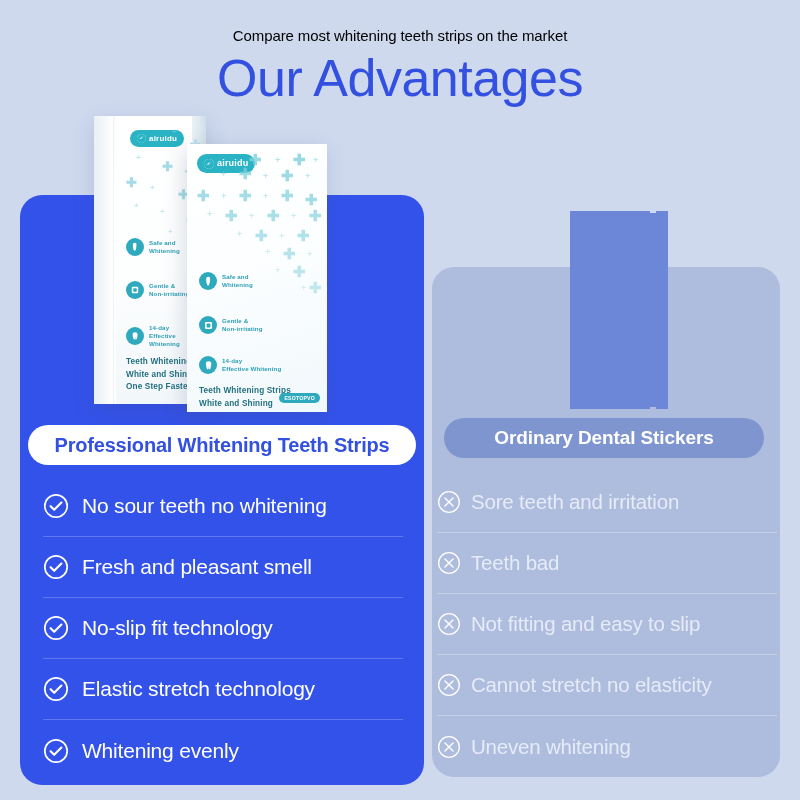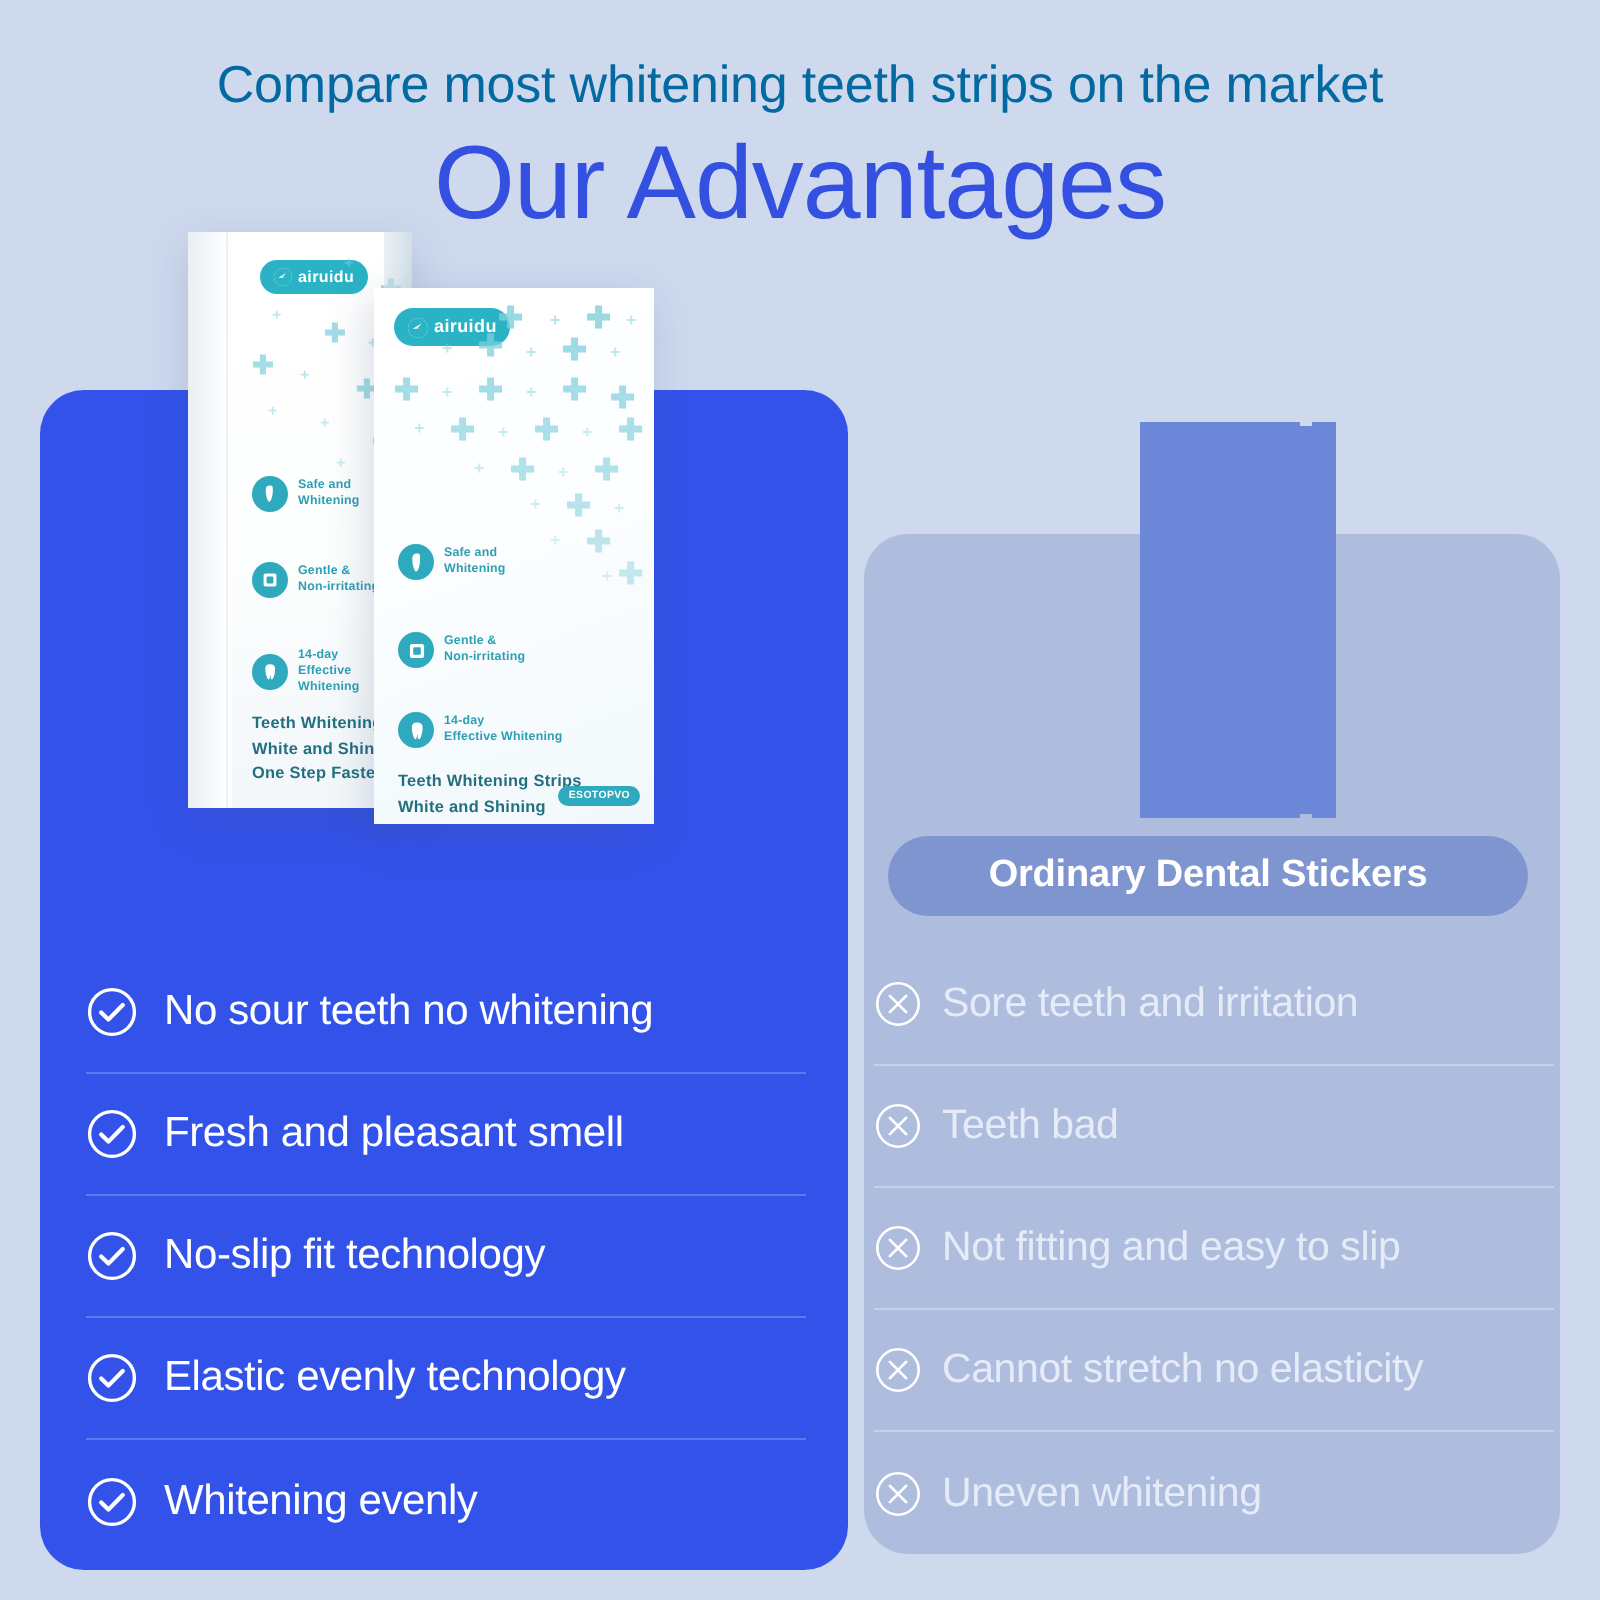--- a/index.html
+++ b/index.html
@@ -26,22 +26,22 @@
 
   
   .header {
     position: absolute;
     top: 0; left: 0;
     width: 800px;
     text-align: center;
     z-index: 30;
   }
   .header-sub {
-    font-size: 26px;
-    color: #0369a1;
+    font-size: 15px;
+    color: #000000;
     letter-spacing: -0.1px;
     padding-top: 27px;
     font-weight: 400;
     white-space: nowrap;
   }
   .header-title {
     font-size: 52px;
     font-weight: normal;
     color: #3350e0;
     letter-spacing: -0.5px;
@@ -456,20 +456,21 @@
             </svg>
         </span>
         <span class="feat-tx">14-day<br>Effective Whitening</span>
       </div>
 
       <div class="box-title" style="left:12px;top:241px;">Teeth Whitening Strips<br>White and Shining<br>One Step Faster</div>
       <div class="box-badge" style="right:7px;bottom:9px;">ESOTOPVO</div>
     </div>
   </div>
 
+  <div class="pill pill-pro">Professional Whitening Teeth Strips</div>
   <div class="pill pill-ord">Ordinary Dental Stickers</div>
 
   <div class="list list-pro">
     <div class="row">
       <span class="ico">
         <svg width="26" height="26" viewBox="0 0 26 26">
             <circle cx="13" cy="13" r="11.2" fill="none" stroke="#ffffff" stroke-width="1.7"></circle>
             <path d="M7.6 13.2 L11.2 16.8 L18.4 9.5" fill="none" stroke="#ffffff" stroke-width="2.1" stroke-linecap="round" stroke-linejoin="round"></path>
           </svg>
       </span>
@@ -493,21 +494,21 @@
       </span>
       <span class="row-txt">No-slip fit technology</span>
     </div>
     <div class="row">
       <span class="ico">
         <svg width="26" height="26" viewBox="0 0 26 26">
             <circle cx="13" cy="13" r="11.2" fill="none" stroke="#ffffff" stroke-width="1.7"></circle>
             <path d="M7.6 13.2 L11.2 16.8 L18.4 9.5" fill="none" stroke="#ffffff" stroke-width="2.1" stroke-linecap="round" stroke-linejoin="round"></path>
           </svg>
       </span>
-      <span class="row-txt">Elastic evenly technology</span>
+      <span class="row-txt">Elastic stretch technology</span>
     </div>
     <div class="row">
       <span class="ico">
         <svg width="26" height="26" viewBox="0 0 26 26">
             <circle cx="13" cy="13" r="11.2" fill="none" stroke="#ffffff" stroke-width="1.7"></circle>
             <path d="M7.6 13.2 L11.2 16.8 L18.4 9.5" fill="none" stroke="#ffffff" stroke-width="2.1" stroke-linecap="round" stroke-linejoin="round"></path>
           </svg>
       </span>
       <span class="row-txt">Whitening evenly</span>
     </div>

